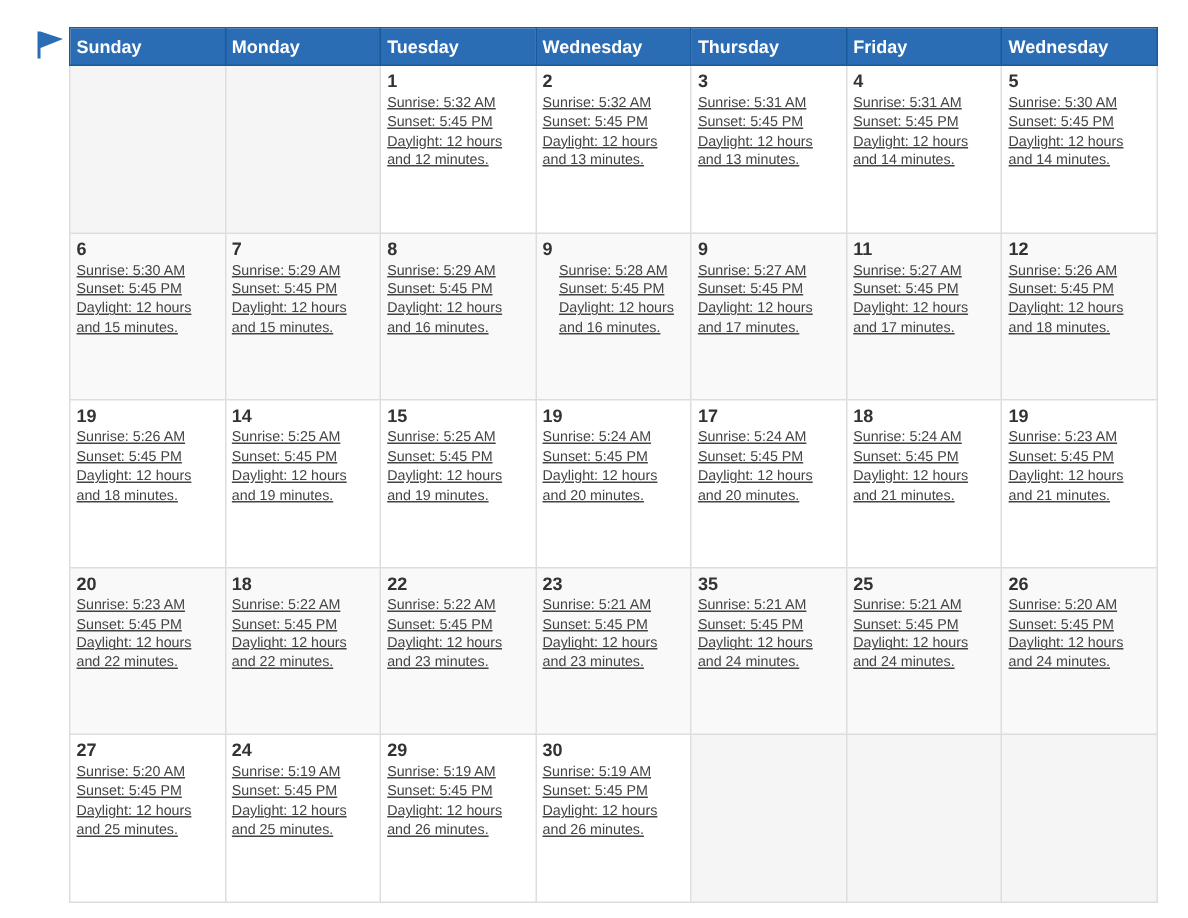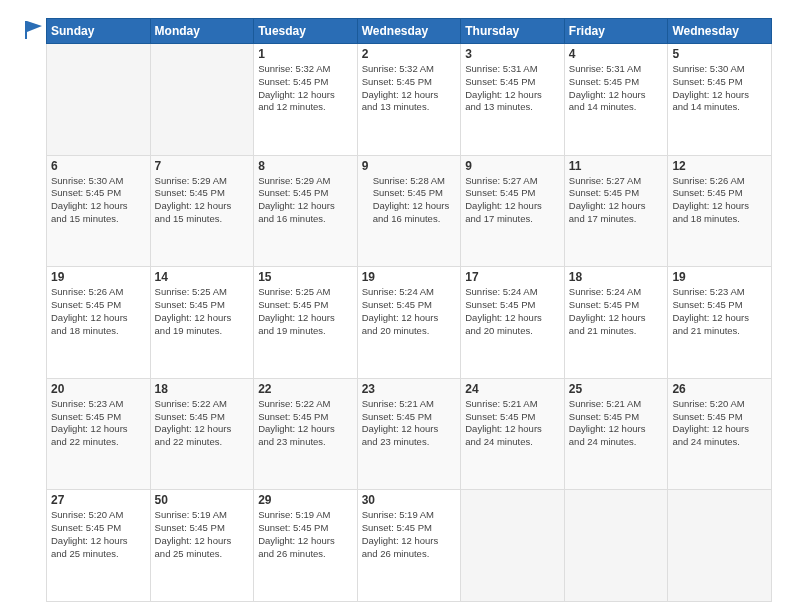--- a/index.html
+++ b/index.html
@@ -83,20 +83,21 @@
     .day-number {
       font-size: 12px;
       font-weight: bold;
       color: #333;
       margin-bottom: 2px;
     }
     .day-info {
       font-size: 9.5px;
       color: #444;
       line-height: 1.35;
+      text-decoration: underline;
     }
     .empty-cell {
       background: #f5f5f5 !important;
     }
   </style>
 </head>
 <body>
 
 <div class="page">
   <div class="header">
@@ -272,21 +273,21 @@
 Sunset: 5:45 PM
 Daylight: 12 hours and 23 minutes.</div>
           </td>
           <td>
             <div class="day-number">23</div>
             <div class="day-info" style="white-space: pre-line;">Sunrise: 5:21 AM
 Sunset: 5:45 PM
 Daylight: 12 hours and 23 minutes.</div>
           </td>
           <td>
-            <div class="day-number">24</div>
+            <div class="day-number">35</div>
             <div class="day-info" style="white-space: pre-line;">Sunrise: 5:21 AM
 Sunset: 5:45 PM
 Daylight: 12 hours and 24 minutes.</div>
           </td>
           <td>
             <div class="day-number">25</div>
             <div class="day-info" style="white-space: pre-line;">Sunrise: 5:21 AM
 Sunset: 5:45 PM
 Daylight: 12 hours and 24 minutes.</div>
           </td>
@@ -298,21 +299,21 @@
           </td>
         </tr>
         <tr>
           <td>
             <div class="day-number">27</div>
             <div class="day-info" style="white-space: pre-line;">Sunrise: 5:20 AM
 Sunset: 5:45 PM
 Daylight: 12 hours and 25 minutes.</div>
           </td>
           <td>
-            <div class="day-number">50</div>
+            <div class="day-number">24</div>
             <div class="day-info" style="white-space: pre-line;">Sunrise: 5:19 AM
 Sunset: 5:45 PM
 Daylight: 12 hours and 25 minutes.</div>
           </td>
           <td>
             <div class="day-number">29</div>
             <div class="day-info" style="white-space: pre-line;">Sunrise: 5:19 AM
 Sunset: 5:45 PM
 Daylight: 12 hours and 26 minutes.</div>
           </td>

